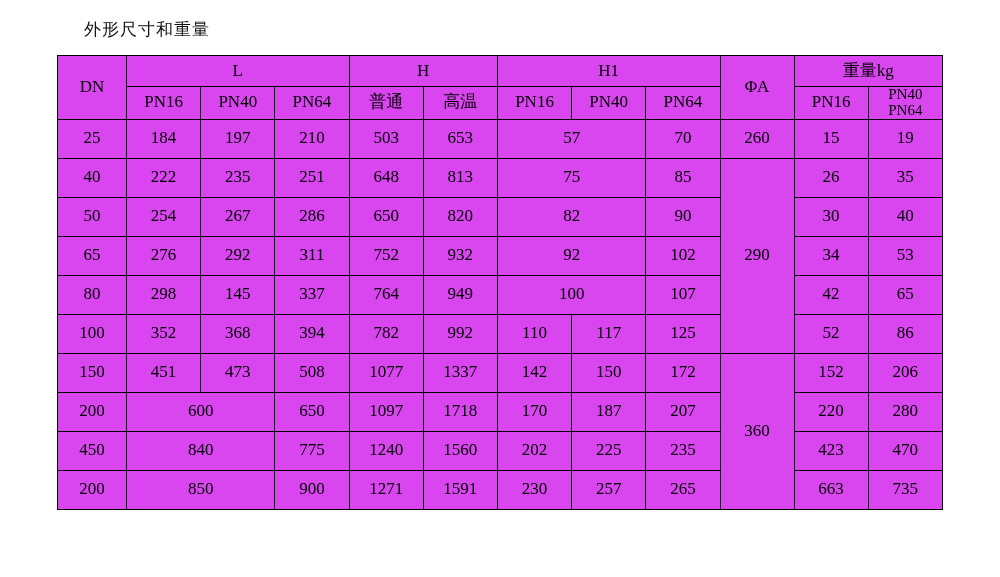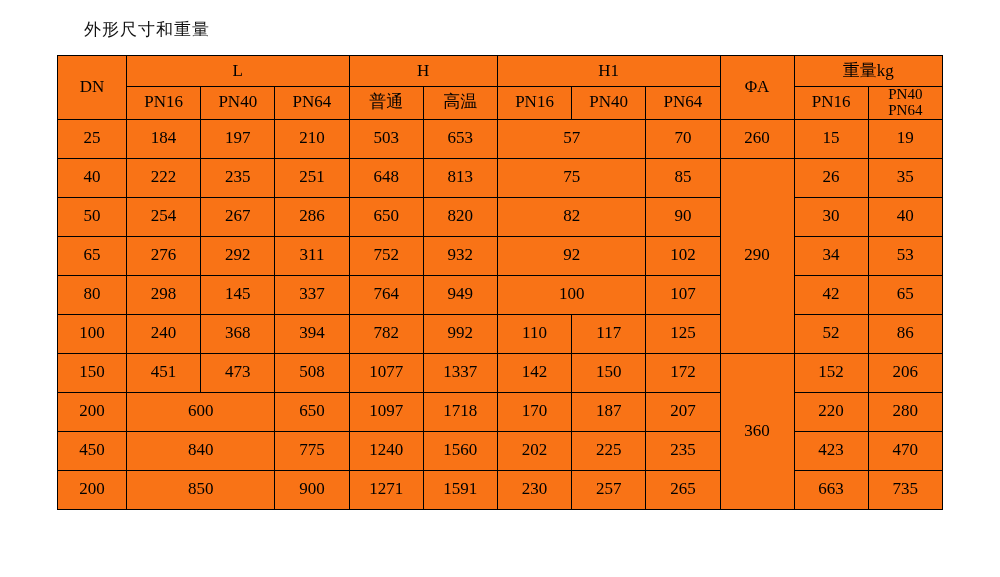--- a/index.html
+++ b/index.html
@@ -29,21 +29,21 @@
     color: #111;
     font-family: "Liberation Sans", "DejaVu Sans", sans-serif;
   }
   table.spec {
     position: absolute;
     left: 57px;
     top: 55px;
     width: 886px;
     border-collapse: collapse;
     table-layout: fixed;
-    background: #f97316;
+    background: #d946ef;
     font-family: Liberation Serif, serif;
   }
   table.spec td, table.spec th {
     border: 1px solid #000;
     text-align: center;
     vertical-align: middle;
     font-weight: normal;
     font-size: 17px;
     padding: 0;
     line-height: 1.1;
@@ -167,21 +167,21 @@
         <td>764</td>
         <td>949</td>
         <td colspan="2">100</td>
         <td>107</td>
         <td>42</td>
         <td>65</td>
       </tr>
 
       <tr>
         <td>100</td>
-        <td>240</td>
+        <td>352</td>
         <td>368</td>
         <td>394</td>
         <td>782</td>
         <td>992</td>
         <td>110</td>
         <td>117</td>
         <td>125</td>
         <td>52</td>
         <td>86</td>
       </tr>

